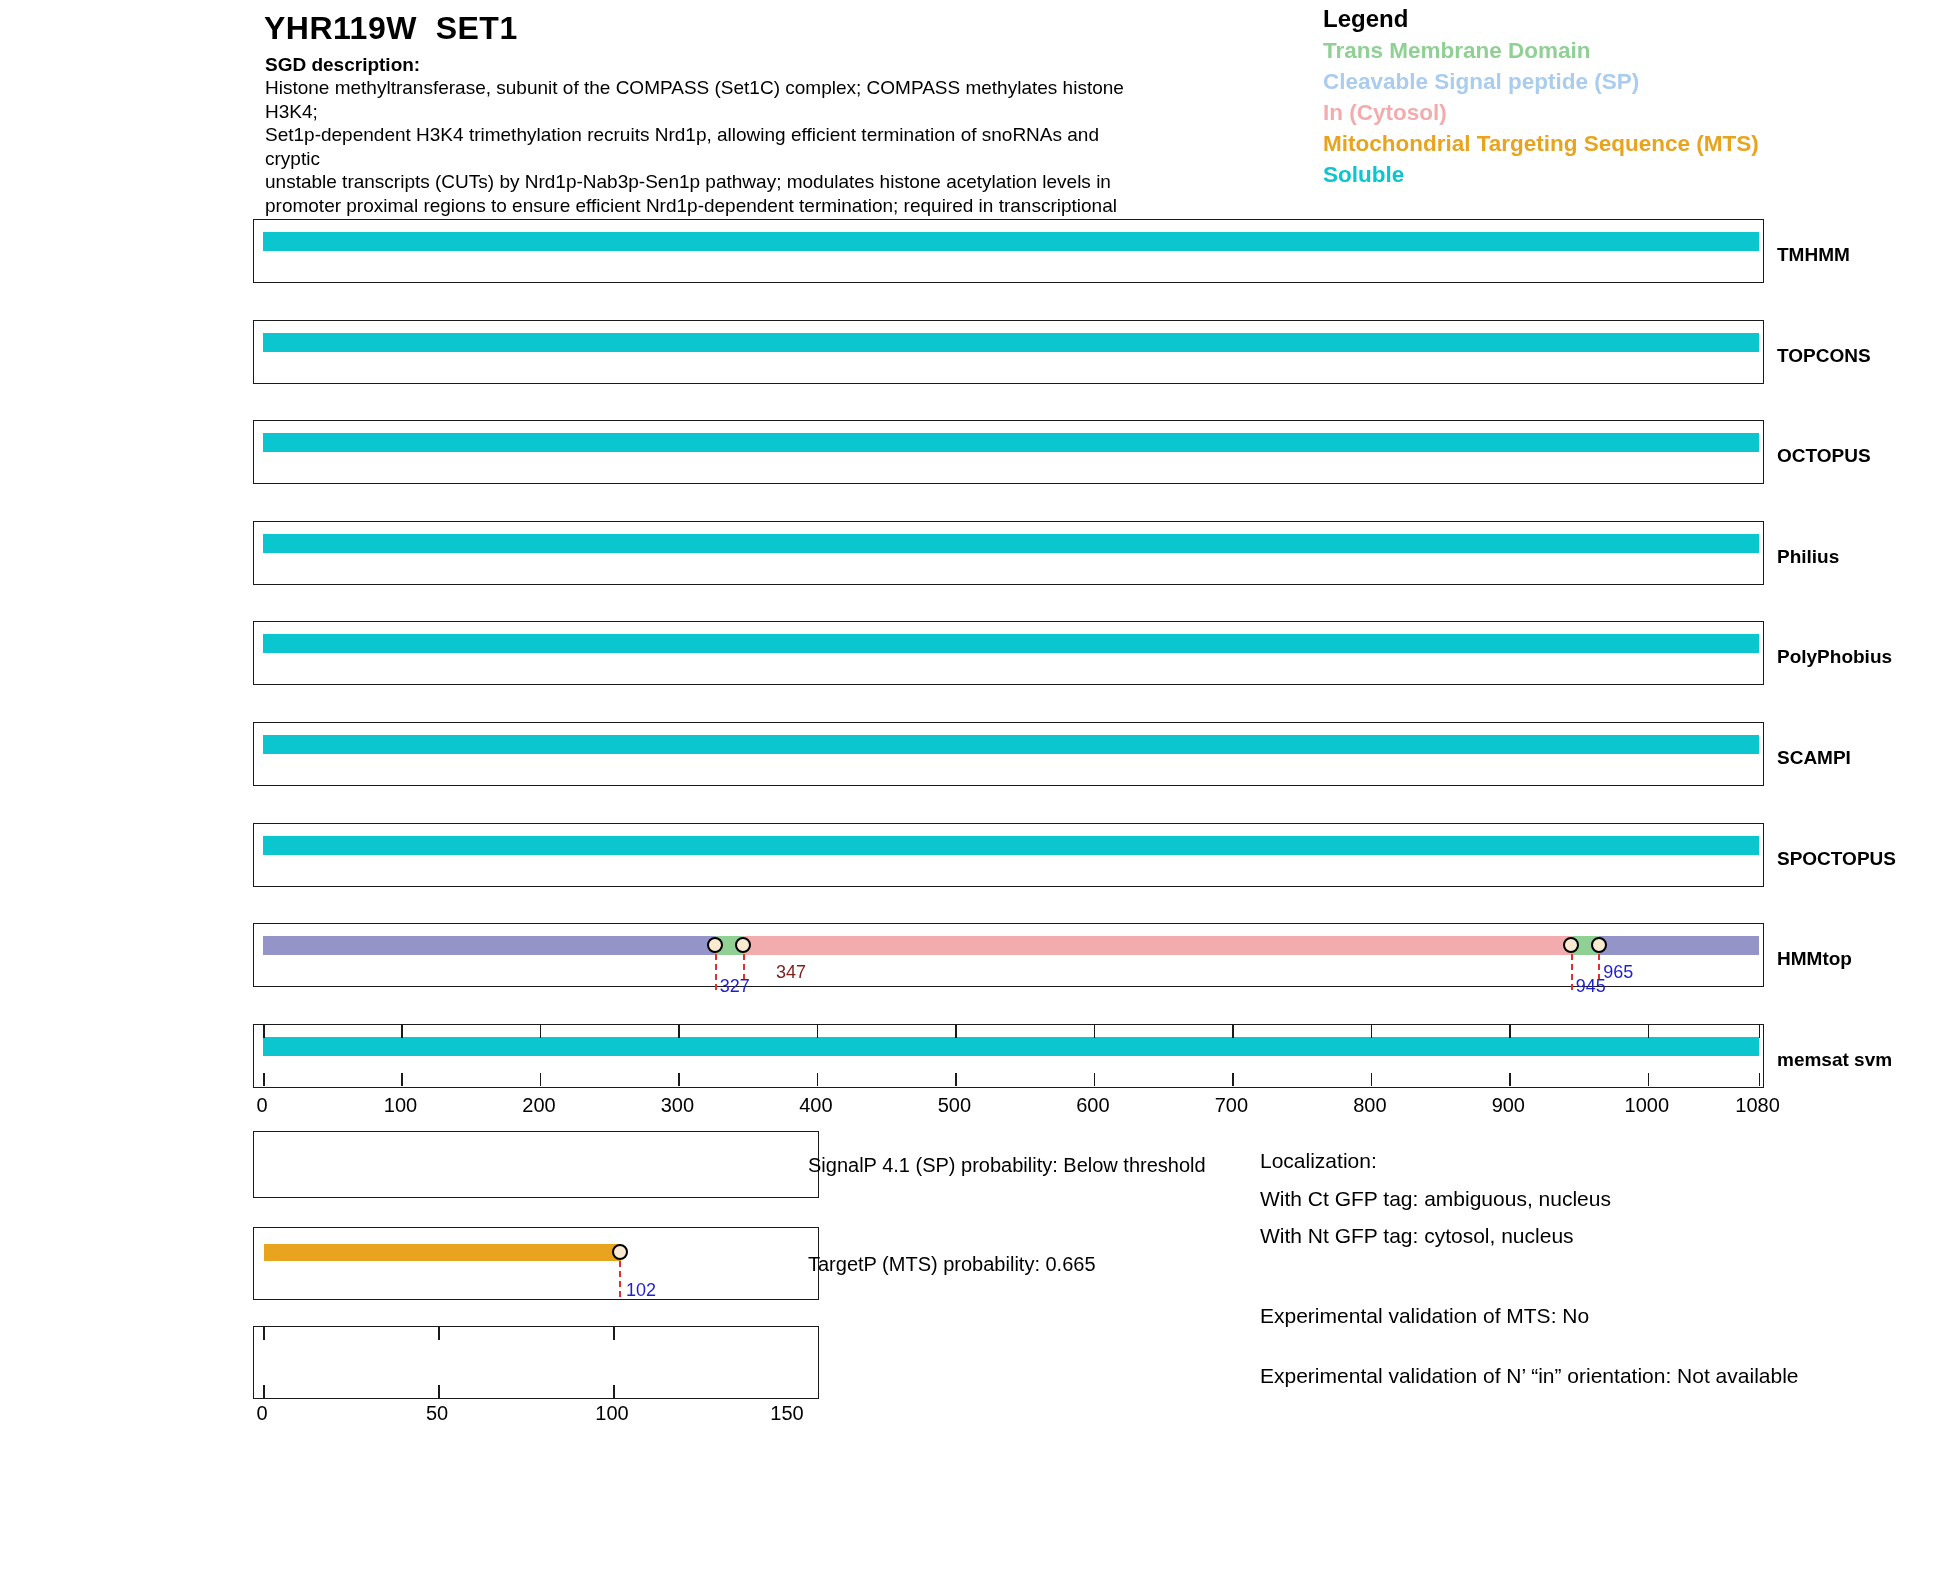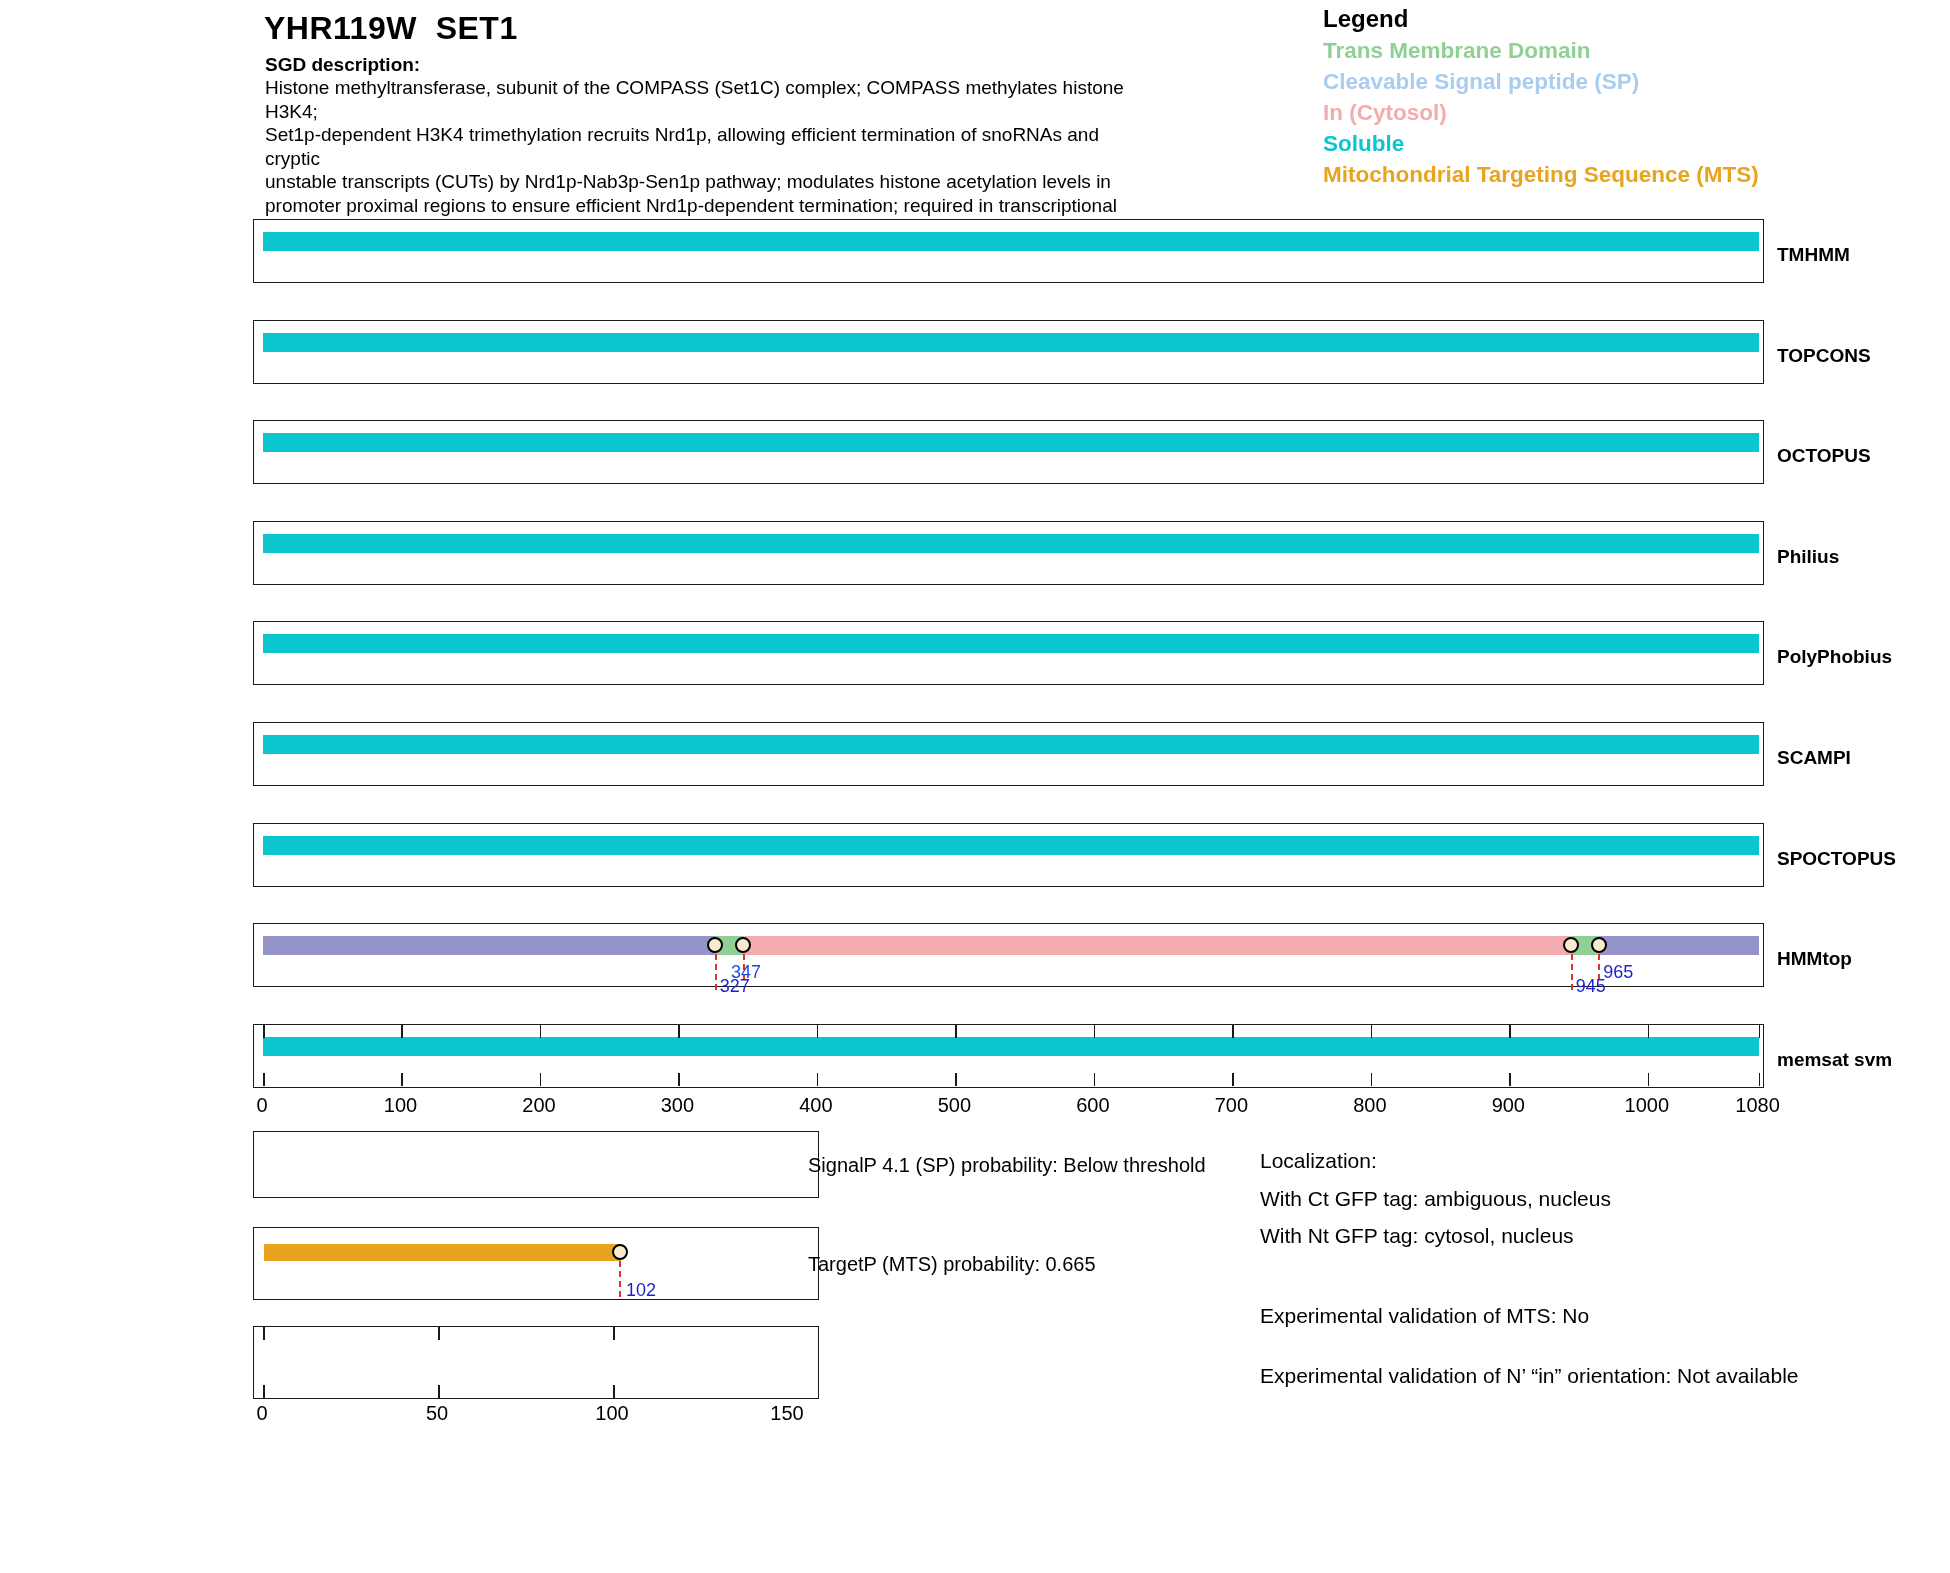--- a/index.html
+++ b/index.html
@@ -39,22 +39,22 @@
 unstable transcripts (CUTs) by Nrd1p-Nab3p-Sen1p pathway; modulates histone acetylation levels in
 promoter proximal regions to ensure efficient Nrd1p-dependent termination; required in transcriptional
 silencing near telomeres and at silent mating type loci; has a SET domain</div>
 
   <div class="abs legend">
     <div class="legend-title">Legend</div>
     <div id="legend-items">
         <div class="legend-item" style="color: rgb(144, 208, 149);">Trans Membrane Domain</div>
         <div class="legend-item" style="color: rgb(169, 204, 239);">Cleavable Signal peptide (SP)</div>
         <div class="legend-item" style="color: rgb(242, 172, 174);">In (Cytosol)</div>
+        <div class="legend-item" style="color: rgb(232, 164, 31);">Mitochondrial Targeting Sequence (MTS)</div>
         <div class="legend-item" style="color: rgb(11, 197, 207);">Soluble</div>
-        <div class="legend-item" style="color: rgb(232, 164, 31);">Mitochondrial Targeting Sequence (MTS)</div>
       </div>
   </div>
 
   <div id="tracks">
       <div class="track-box" style="top: 219px;">
         <div class="bar" style="left: 9px; width: 1495.58px; top: 12px; height: 19px; background: rgb(11, 197, 207);"></div>
       </div>
       <div class="track-label" style="top: 244px;">TMHMM</div>
       <div class="track-box" style="top: 320px;">
         <div class="bar" style="left: 9px; width: 1495.58px; top: 12px; height: 19px; background: rgb(11, 197, 207);"></div>
@@ -84,21 +84,21 @@
         <div class="bar" style="left: 9px; width: 452.83px; top: 12px; height: 19px; background: rgb(148, 148, 201);"></div>
         <div class="bar" style="left: 461.83px; width: 27.696px; top: 12px; height: 19px; background: rgb(144, 208, 149);"></div>
         <div class="bar" style="left: 489.526px; width: 828.11px; top: 12px; height: 19px; background: rgb(242, 172, 174);"></div>
         <div class="bar" style="left: 1317.64px; width: 27.696px; top: 12px; height: 19px; background: rgb(144, 208, 149);"></div>
         <div class="bar" style="left: 1345.33px; width: 159.252px; top: 12px; height: 19px; background: rgb(148, 148, 201);"></div>
         <div class="marker-line" style="left: 460.83px; top: 30px; height: 37px; background: repeating-linear-gradient(rgb(224, 48, 48) 0px, rgb(224, 48, 48) 6px, transparent 6px, transparent 10px);"></div>
         <div class="marker-circle" style="left: 453.33px; top: 13px; background: rgb(250, 235, 208);"></div>
         <div class="marker-label" style="left: 465.83px; top: 52px; color: rgb(30, 30, 210);">327</div>
         <div class="marker-line" style="left: 488.526px; top: 30px; height: 25px; background: repeating-linear-gradient(rgb(224, 48, 48) 0px, rgb(224, 48, 48) 6px, transparent 6px, transparent 10px);"></div>
         <div class="marker-circle" style="left: 481.026px; top: 13px; background: rgb(250, 235, 208);"></div>
-        <div class="marker-label" style="left: 477px; top: 38px; color: #1d4ed8;">347</div>
+        <div class="marker-label" style="left: 522px; top: 38px; color: #7f1d1d;">347</div>
         <div class="marker-line" style="left: 1316.64px; top: 30px; height: 37px; background: repeating-linear-gradient(rgb(224, 48, 48) 0px, rgb(224, 48, 48) 6px, transparent 6px, transparent 10px);"></div>
         <div class="marker-circle" style="left: 1309.14px; top: 13px; background: rgb(250, 235, 208);"></div>
         <div class="marker-label" style="left: 1321.64px; top: 52px; color: rgb(30, 30, 210);">945</div>
         <div class="marker-line" style="left: 1344.33px; top: 30px; height: 25px; background: repeating-linear-gradient(rgb(224, 48, 48) 0px, rgb(224, 48, 48) 6px, transparent 6px, transparent 10px);"></div>
         <div class="marker-circle" style="left: 1336.83px; top: 13px; background: rgb(250, 235, 208);"></div>
         <div class="marker-label" style="left: 1349.33px; top: 38px; color: rgb(30, 30, 210);">965</div>
       </div>
       <div class="track-label" style="top: 948px;">HMMtop</div>
       <div class="track-box" style="top: 1024px;">
         <div class="bar" style="left: 9px; width: 1495.58px; top: 12px; height: 19px; background: rgb(11, 197, 207);"></div>

